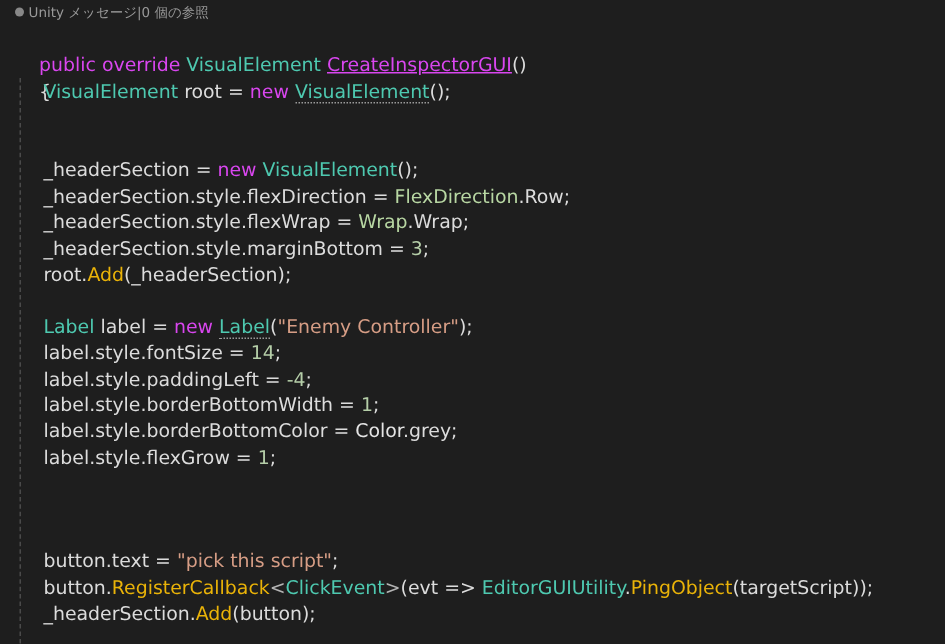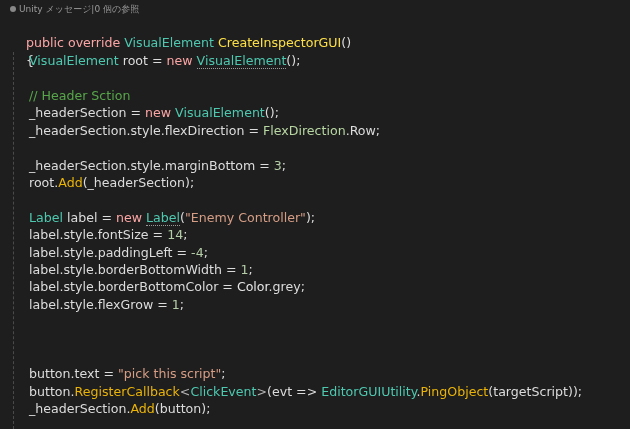--- a/index.html
+++ b/index.html
@@ -20,25 +20,25 @@
   .codelens .dot { display: inline-block; width: 6px; height: 6px; border-radius: 50%; background: #888; margin-right: 3px; vertical-align: 0px; }
   .line {
     position: absolute; left: 10px; height: 17.4px; line-height: 17.4px;
     white-space: pre;
   }
   .indent { padding-left: 19px; }
   .guide {
     position: absolute; left: 13px; top: 52px; height: 377px; width: 0;
     border-left: 1px dashed #4a4a4a;
   }
-  .kw { color: #fca5a5; }
+  .kw { color: #d946ef; }
   .type { color: #4ec9b0; }
   .struct { color: #e5e5e5; text-align: right; }
   .enum { color: #b8d7a3; }
-  .method { color: #fde047; }
+  .method { color: #d946ef; text-decoration: underline; }
   .call { color: #eab308; }
   .str { color: #d69d85; }
   .num { color: #b5cea8; }
   .cmt { color: #57a64a; }
   .brace { color: #dcdcdc; }
   .plain { color: #dcdcdc; }
   .punc { color: #b4b4b4; }
   .hint { border-bottom: 1px dotted #9a9a9a; }
 </style>
 </head>
@@ -54,26 +54,26 @@
   <div class="line" style="top:17px">
     <span class="kw">public</span> <span class="kw">override</span> <span class="type">VisualElement</span> <span class="method">CreateInspectorGUI</span><span class="plain">()</span>
   </div>
 
   <div class="line" style="top:34.5px">
     <span class="brace">{</span>
   </div>
 
   <div class="line indent" style="top:52px"><span class="type">VisualElement</span><span class="plain"> root = </span><span class="kw">new</span><span> </span><span class="type hint">VisualElement</span><span class="plain">();</span></div>
 
-  <div class="line indent" style="top:87px"><span class="cmt">// Header Sction</span></div>
 
   <div class="line indent" style="top:104.4px"><span class="plain">_headerSection = </span><span class="kw">new</span><span> </span><span class="type">VisualElement</span><span class="plain">();</span></div>
 
   <div class="line indent" style="top:121.8px"><span class="plain">_headerSection.style.flexDirection = </span><span class="enum">FlexDirection</span><span class="plain">.Row;</span></div>
 
+  <div class="line indent" style="top:139.2px"><span class="plain">_headerSection.style.flexWrap = </span><span class="enum">Wrap</span><span class="plain">.Wrap;</span></div>
 
   <div class="line indent" style="top:156.6px"><span class="plain">_headerSection.style.marginBottom = </span><span class="num">3</span><span class="plain">;</span></div>
 
   <div class="line indent" style="top:174px"><span class="plain">root.</span><span class="call">Add</span><span class="plain">(_headerSection);</span></div>
 
   <div class="line indent" style="top:208.8px"><span class="type">Label</span><span class="plain"> label = </span><span class="kw">new</span><span> </span><span class="type hint">Label</span><span class="plain">(</span><span class="str">"Enemy Controller"</span><span class="plain">);</span></div>
 
   <div class="line indent" style="top:226.2px"><span class="plain">label.style.fontSize = </span><span class="num">14</span><span class="plain">;</span></div>
 
   <div class="line indent" style="top:243.6px"><span class="plain">label.style.paddingLeft = </span><span class="num">-4</span><span class="plain">;</span></div>

